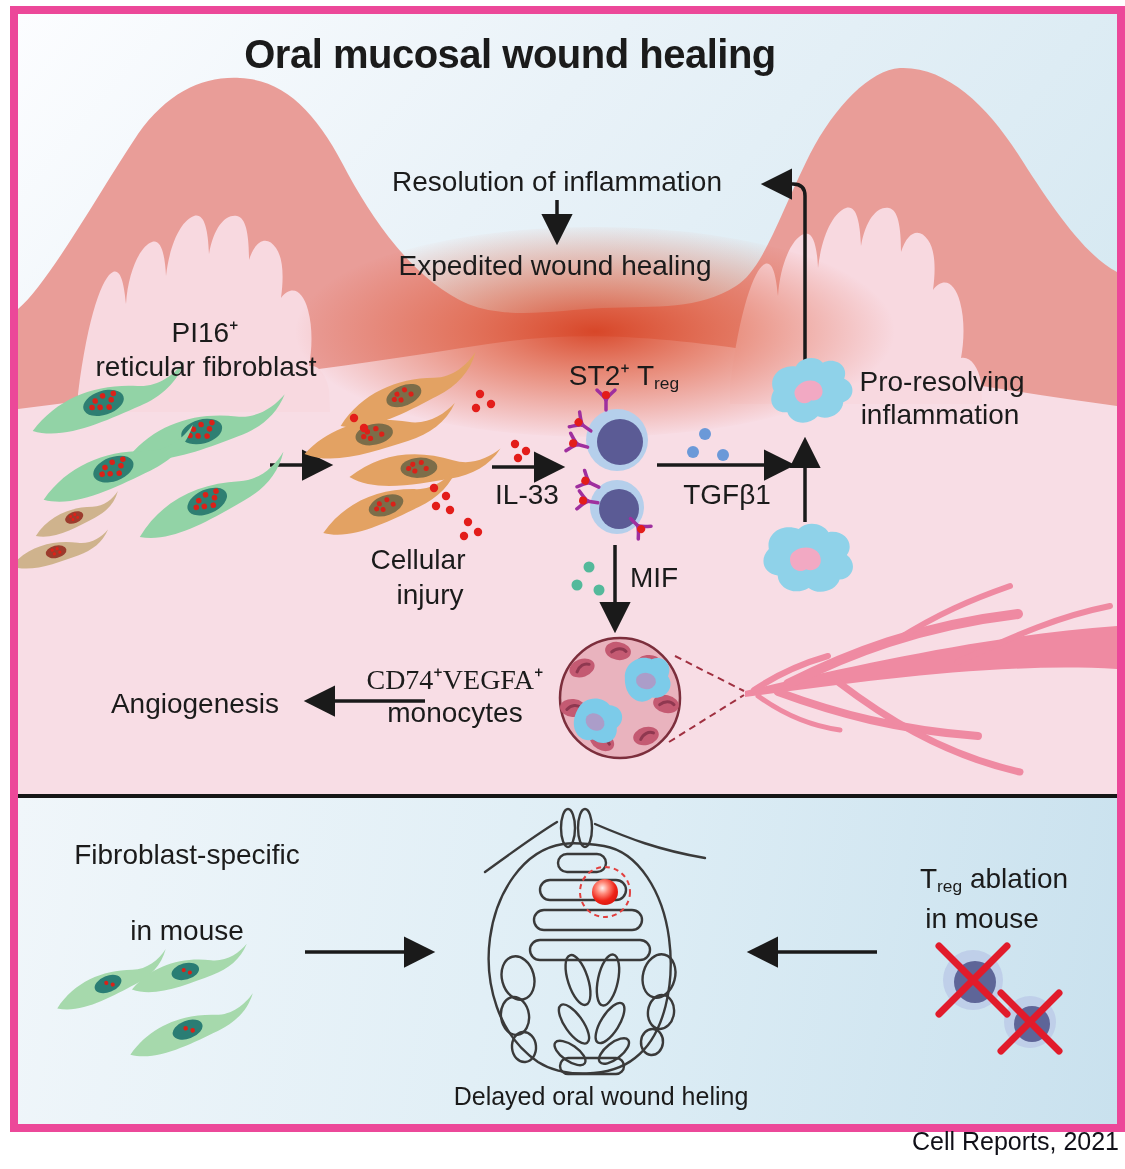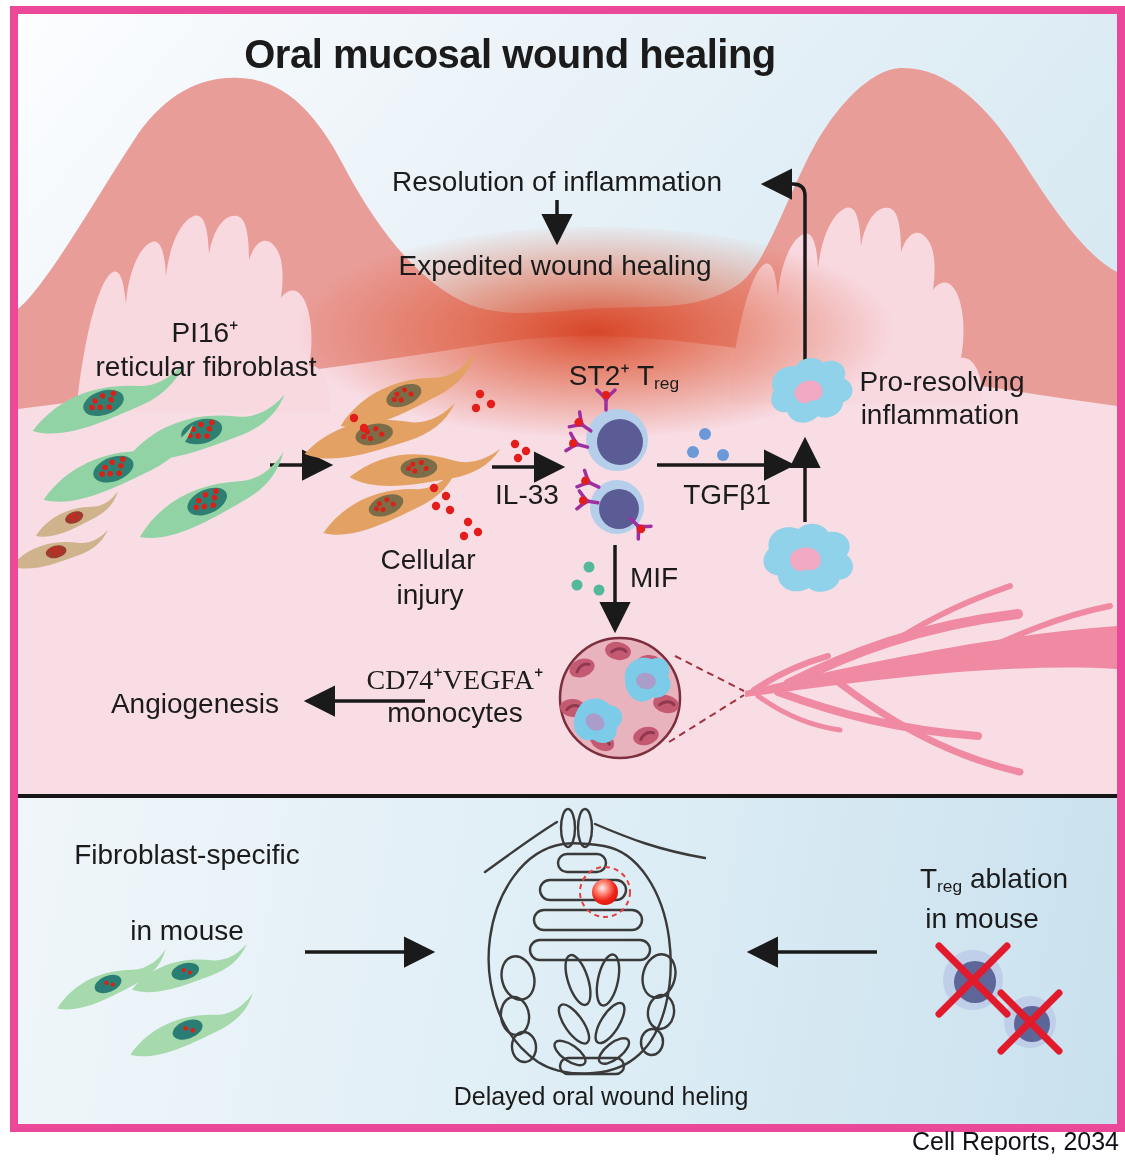--- a/index.html
+++ b/index.html
@@ -213,21 +213,21 @@
           <use href="#mac" transform="translate(792,378) rotate(-8) scale(1.05)"></use>
           <use href="#mac" transform="translate(789,546) rotate(6) scale(1.15)"></use>
         </g>
       </svg>
 
       <div class="lbl title" style="left:492px;top:40px;">Oral mucosal wound healing</div>
       <div class="lbl" style="left:539px;top:168px;">Resolution of inflammation</div>
       <div class="lbl" style="left:537px;top:252px;">Expedited wound healing</div>
       <div class="lbl" style="left:187px;top:319px;">PI16⁺</div>
       <div class="lbl" style="left:188px;top:353px;">reticular fibroblast</div>
-      <div class="lbl" style="left:410px;top:546px;">Cellular</div>
+      <div class="lbl" style="left:400px;top:546px;">Cellular</div>
       <div class="lbl" style="left:387px;top:581px;margin-left:25px;">injury</div>
       <div class="lbl" style="left:509px;top:481px;">IL-33</div>
       <div class="lbl" style="left:606px;top:363px;"><span>ST2⁺ T</span><span class="sb">reg</span></div>
       <div class="lbl" style="left:701px;top:481px;margin-left:8px;">TGFβ1</div>
       <div class="lbl" style="left:924px;top:368px;">Pro-resolving</div>
       <div class="lbl" style="left:922px;top:401px;">inflammation</div>
       <div class="lbl" style="left:636px;top:564px;">MIF</div>
       <div class="lbl" style="left:437px;top:666px;font-family:Liberation Serif, serif;">CD74⁺VEGFA⁺</div>
       <div class="lbl" style="left:437px;top:699px;">monocytes</div>
       <div class="lbl" style="left:177px;top:690px;">Angiogenesis</div>
@@ -299,14 +299,14 @@
       </svg>
 
       <div class="lbl" style="left:169px;top:57px;">Fibroblast-specific</div>
       <div class="lbl" style="left:169px;top:133px;">in mouse</div>
       <div class="lbl" style="left:976px;top:82px;"><span>T</span><span class="sb">reg</span><span> ablation</span></div>
       <div class="lbl" style="left:964px;top:121px;">in mouse</div>
       <div class="lbl" style="left:583px;top:298px;font-size:25px;">Delayed oral wound heling</div>
     </div>
   </div>
 
-  <div class="credit">Cell Reports, 2034</div>
+  <div class="credit">Cell Reports, 2021</div>
 </div>
 
 </body></html>

